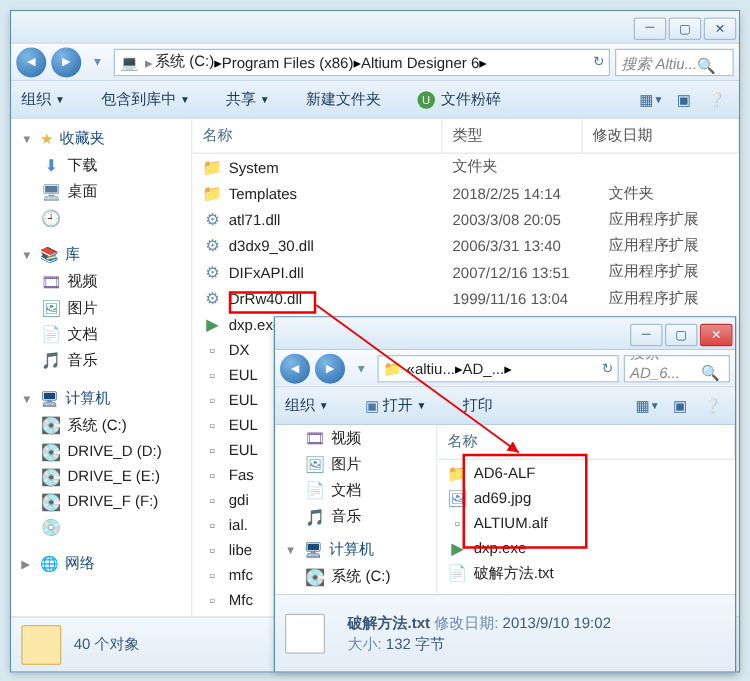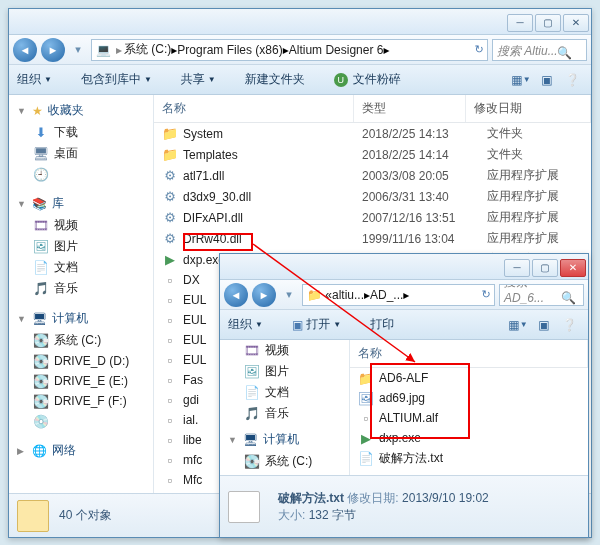--- a/index.html
+++ b/index.html
@@ -198,21 +198,20 @@
     </div>
     <div class="filelist">
       <div class="fl-head">
         <div class="col name">名称</div>
         <div class="col type">类型</div>
         <div class="col date">修改日期</div>
       </div>
       <div id="main-files">
           <div class="fl-row">
             <div class="col name"><span class="ficon folder">📁</span>System</div>
-            <div class="col date">2018/2/25 14:13</div>
             <div class="col type">文件夹</div>
           </div>
           <div class="fl-row">
             <div class="col name"><span class="ficon folder">📁</span>Templates</div>
             <div class="col date">2018/2/25 14:14</div>
             <div class="col type">文件夹</div>
           </div>
           <div class="fl-row">
             <div class="col name"><span class="ficon dll">⚙</span>atl71.dll</div>
             <div class="col date">2003/3/08 20:05</div>

